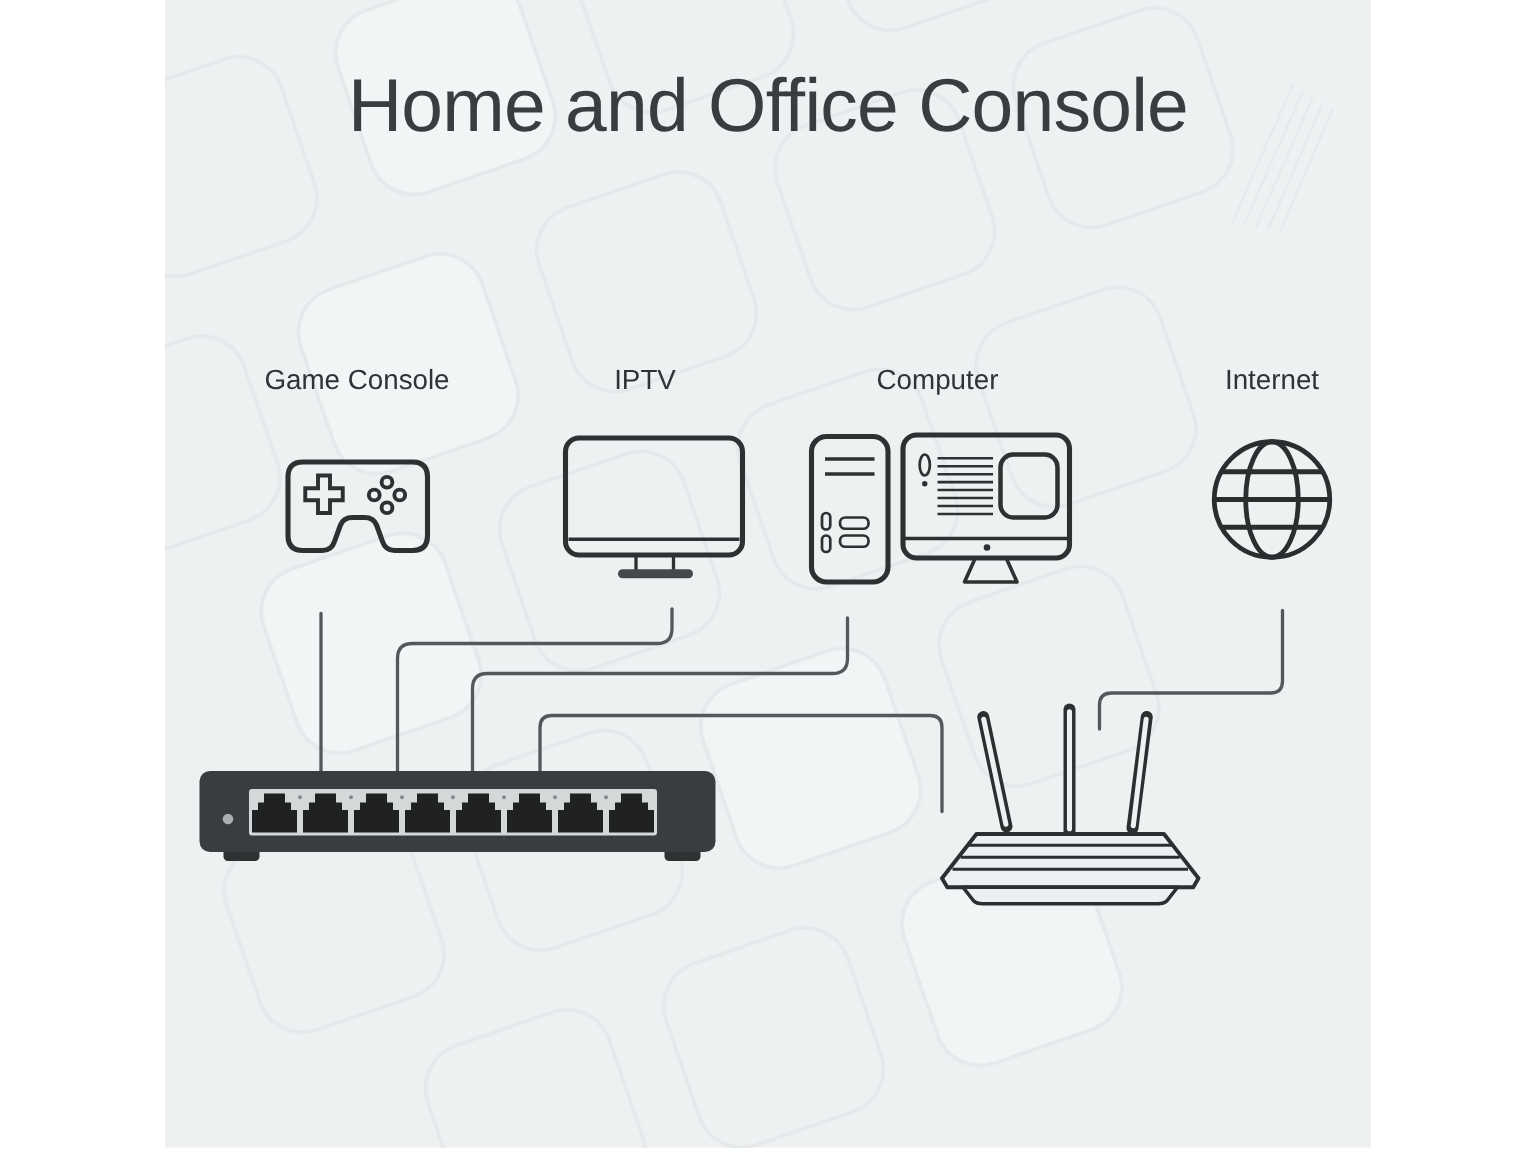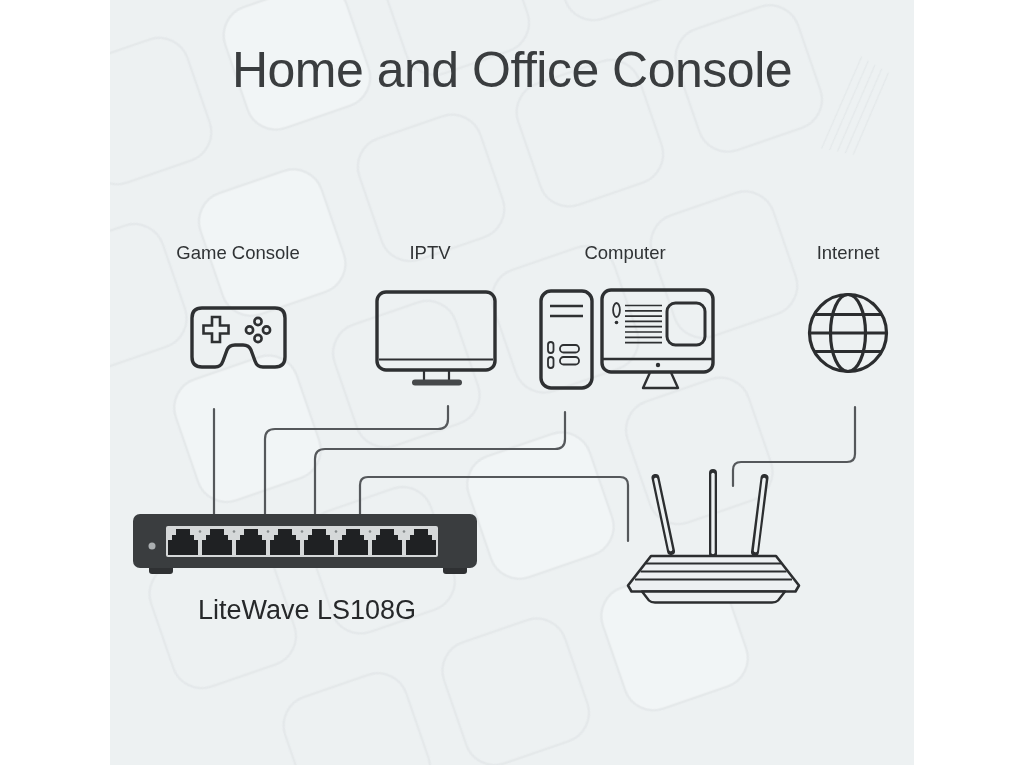--- a/index.html
+++ b/index.html
@@ -175,14 +175,13 @@
         <circle cx="404" cy="531.5" r="1.3"></circle>
       </g>
     </g>
   </svg>
 
   <div class="title">Home and Office Console</div>
   <div class="dev-label game-console">Game Console</div>
   <div class="dev-label iptv">IPTV</div>
   <div class="dev-label computer">Computer</div>
   <div class="dev-label internet">Internet</div>
-  <div class="model-label">LiteWave LS108G</div>
 </div>
 
 </body></html>

